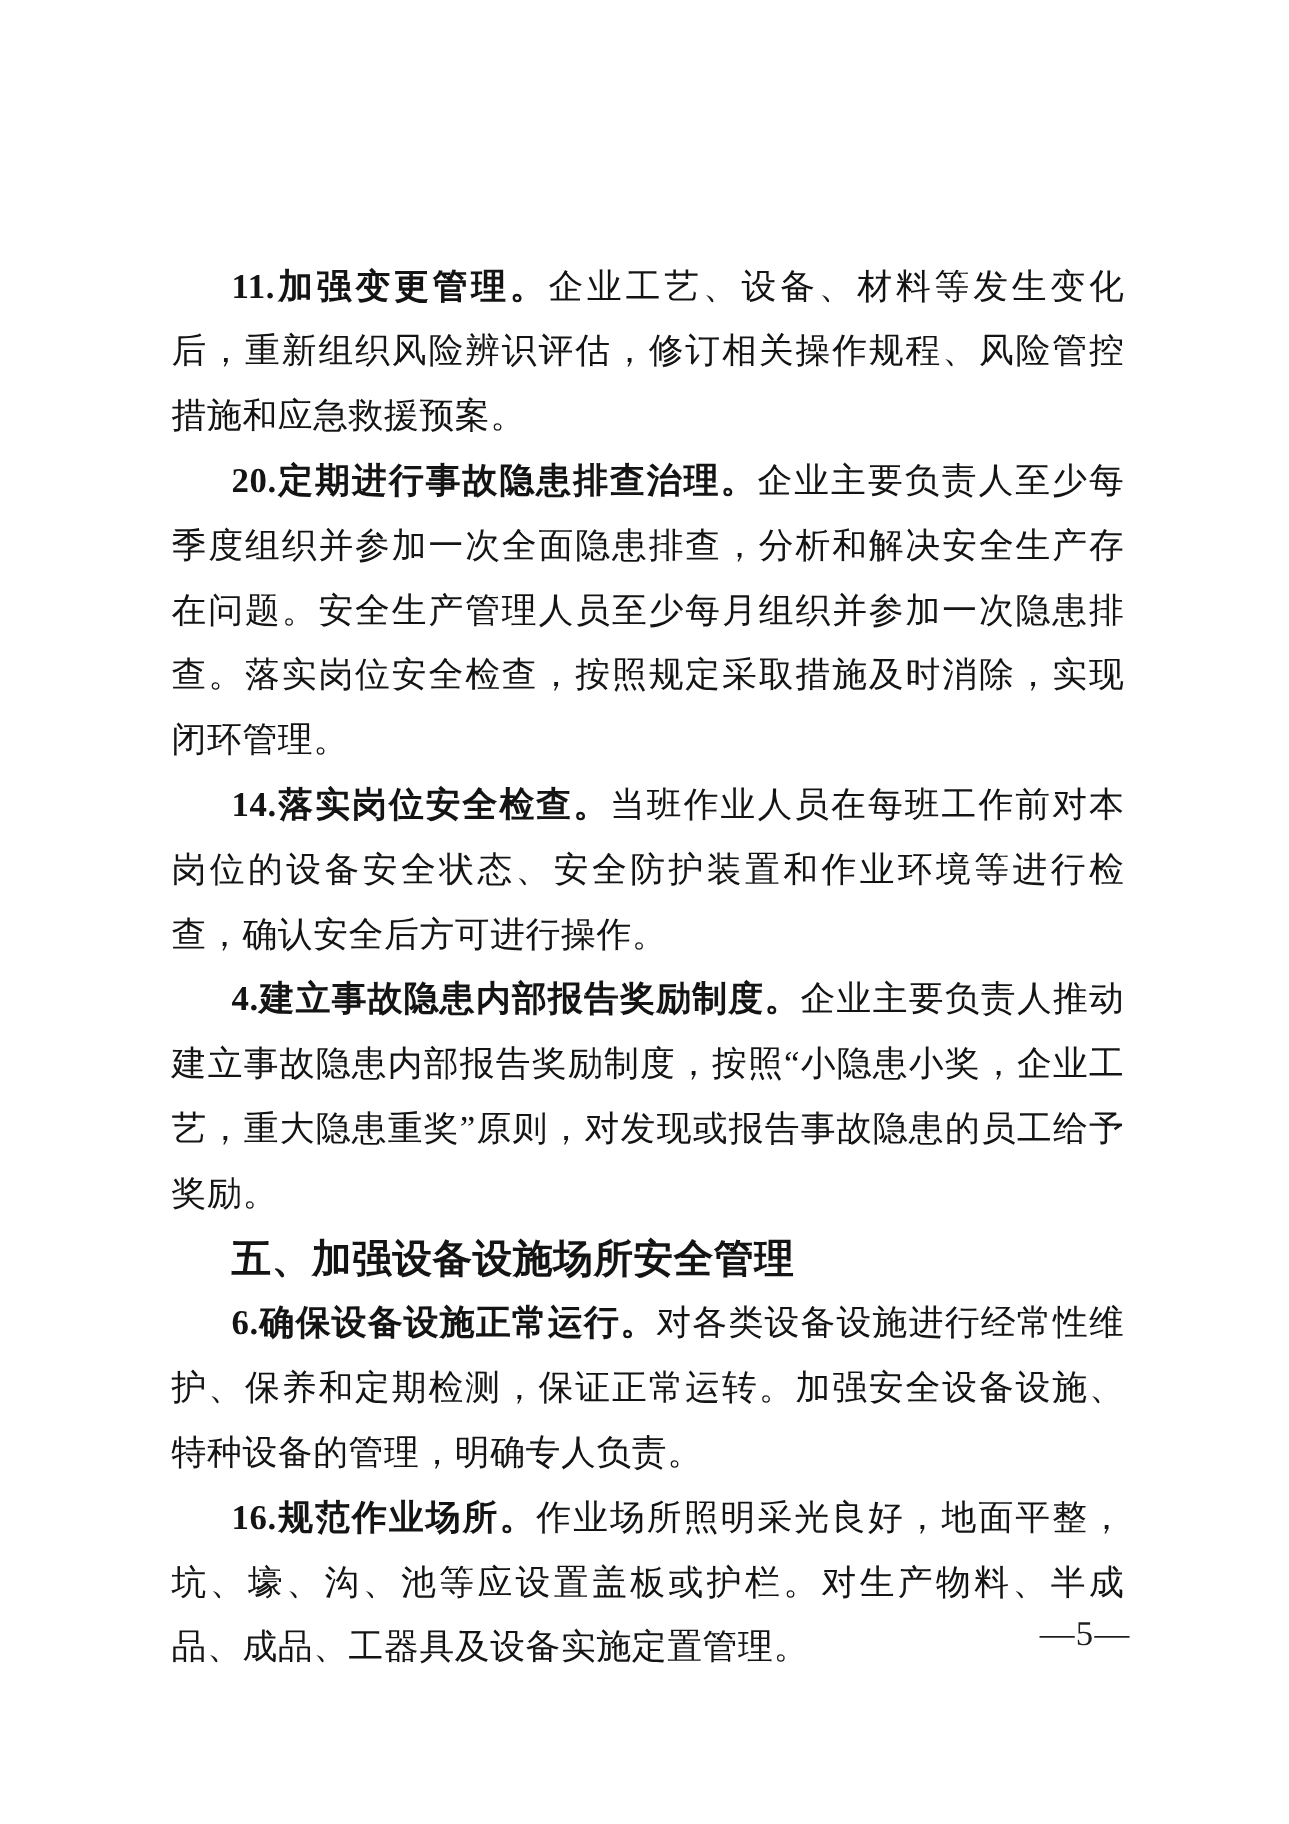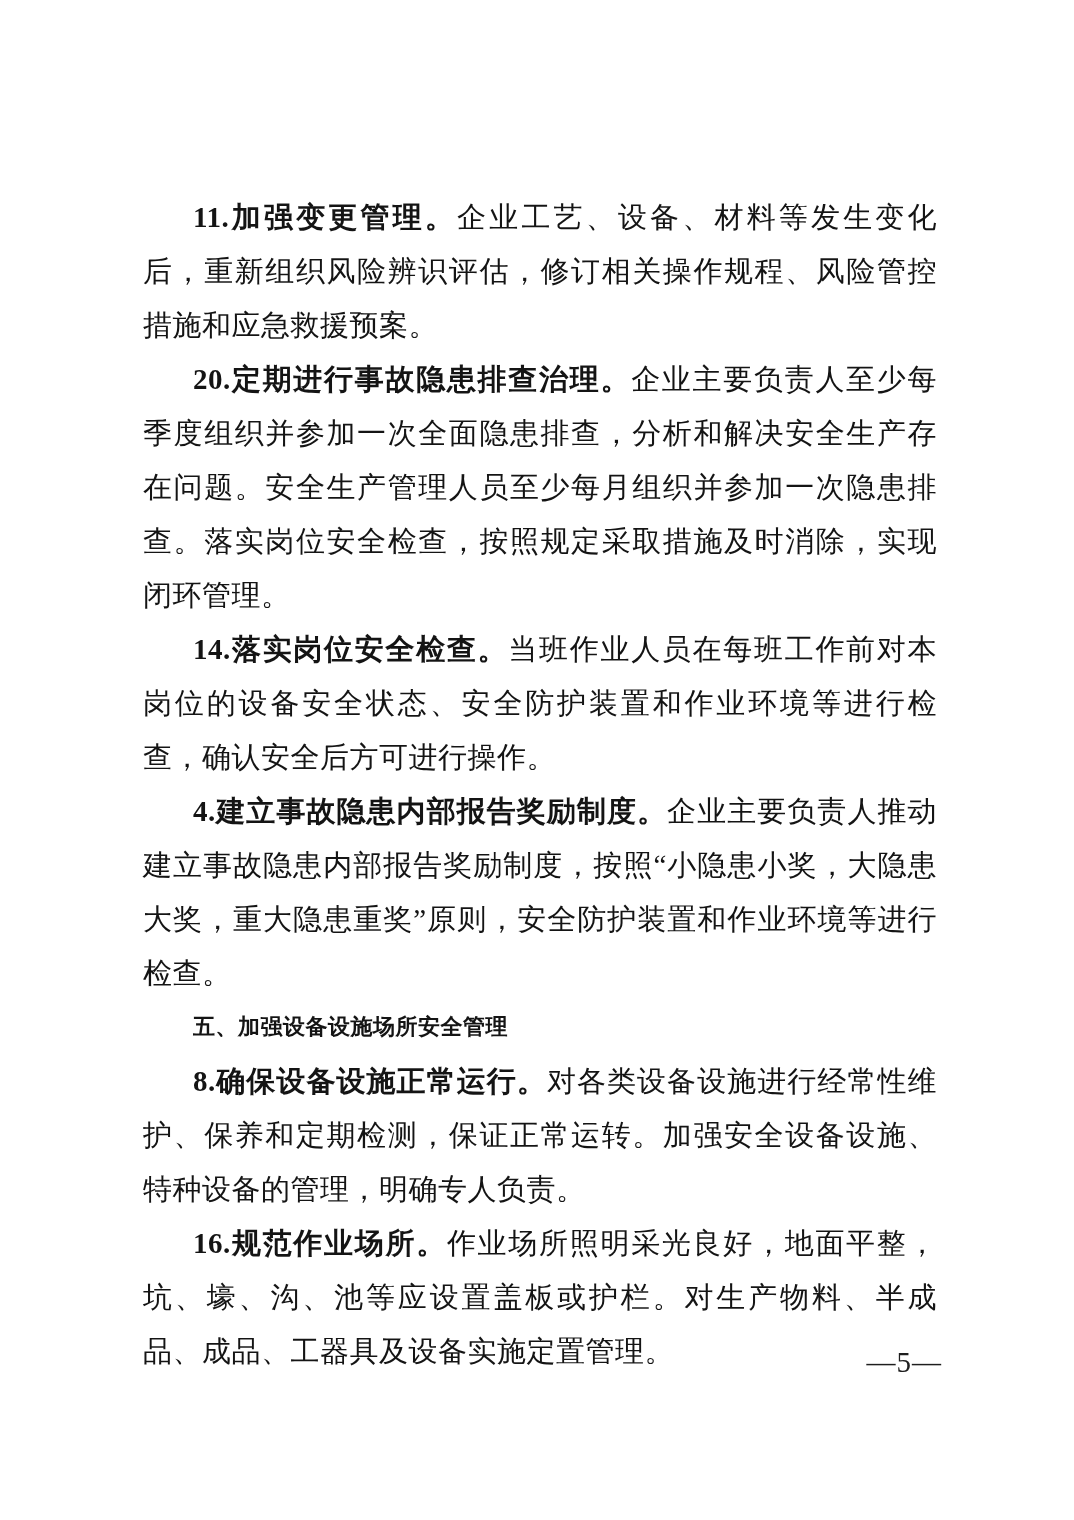--- a/index.html
+++ b/index.html
@@ -12,40 +12,40 @@
     width: 1074px;
     height: 1520px;
     background: #ffffff;
     overflow: hidden;
     font-family: "Liberation Serif", "DejaVu Serif", serif;
     color: #141414;
   }
   .content {
     position: absolute;
     left: 143px;
-    top: 190px;
+    top: 212px;
     width: 794px;
     font-size: 29px;
     line-height: 54px;
     text-align: justify;
     letter-spacing: 0.5px;
   }
   .para {
     margin: 0;
     text-indent: 50px;
   }
   .para .head {
     font-weight: bold;
   }
   .section-head {
     margin: 0;
     text-indent: 50px;
     font-family: "Liberation Sans", "DejaVu Sans", sans-serif;
     font-weight: bold;
-    font-size: 22px;
+    font-size: 33px;
     line-height: 54px;
     text-align: left;
   }
   .page-number {
     position: absolute;
     top: 1344px;
     right: 132px;
     font-size: 29px;
     line-height: 36px;
     color: #1e1e1e;
@@ -58,24 +58,24 @@
 
 <div class="page">
   <div class="content">
 
     <p class="para"><span class="head">11.加强变更管理。</span><span>企业工艺、设备、材料等发生变化后，重新组织风险辨识评估，修订相关操作规程、风险管控措施和应急救援预案。</span></p>
 
     <p class="para"><span class="head">20.定期进行事故隐患排查治理。</span><span>企业主要负责人至少每季度组织并参加一次全面隐患排查，分析和解决安全生产存在问题。安全生产管理人员至少每月组织并参加一次隐患排查。落实岗位安全检查，按照规定采取措施及时消除，实现闭环管理。</span></p>
 
     <p class="para"><span class="head">14.落实岗位安全检查。</span><span>当班作业人员在每班工作前对本岗位的设备安全状态、安全防护装置和作业环境等进行检查，确认安全后方可进行操作。</span></p>
 
-    <p class="para"><span class="head">4.建立事故隐患内部报告奖励制度。</span><span>企业主要负责人推动建立事故隐患内部报告奖励制度，按照“小隐患小奖，大隐患大奖，重大隐患重奖”原则，安全防护装置和作业环境等进行检查。</span></p>
+    <p class="para"><span class="head">4.建立事故隐患内部报告奖励制度。</span><span>企业主要负责人推动建立事故隐患内部报告奖励制度，按照“小隐患小奖，企业工艺，重大隐患重奖”原则，对发现或报告事故隐患的员工给予奖励。</span></p>
 
     <p class="section-head">五、加强设备设施场所安全管理</p>
 
-    <p class="para"><span class="head">8.确保设备设施正常运行。</span><span>对各类设备设施进行经常性维护、保养和定期检测，保证正常运转。加强安全设备设施、特种设备的管理，明确专人负责。</span></p>
+    <p class="para"><span class="head">6.确保设备设施正常运行。</span><span>对各类设备设施进行经常性维护、保养和定期检测，保证正常运转。加强安全设备设施、特种设备的管理，明确专人负责。</span></p>
 
     <p class="para"><span class="head">16.规范作业场所。</span><span>作业场所照明采光良好，地面平整，坑、壕、沟、池等应设置盖板或护栏。对生产物料、半成品、成品、工器具及设备实施定置管理。</span></p>
 
   </div>
 
   <div class="page-number">—5—</div>
 </div>
 
 </body></html>

